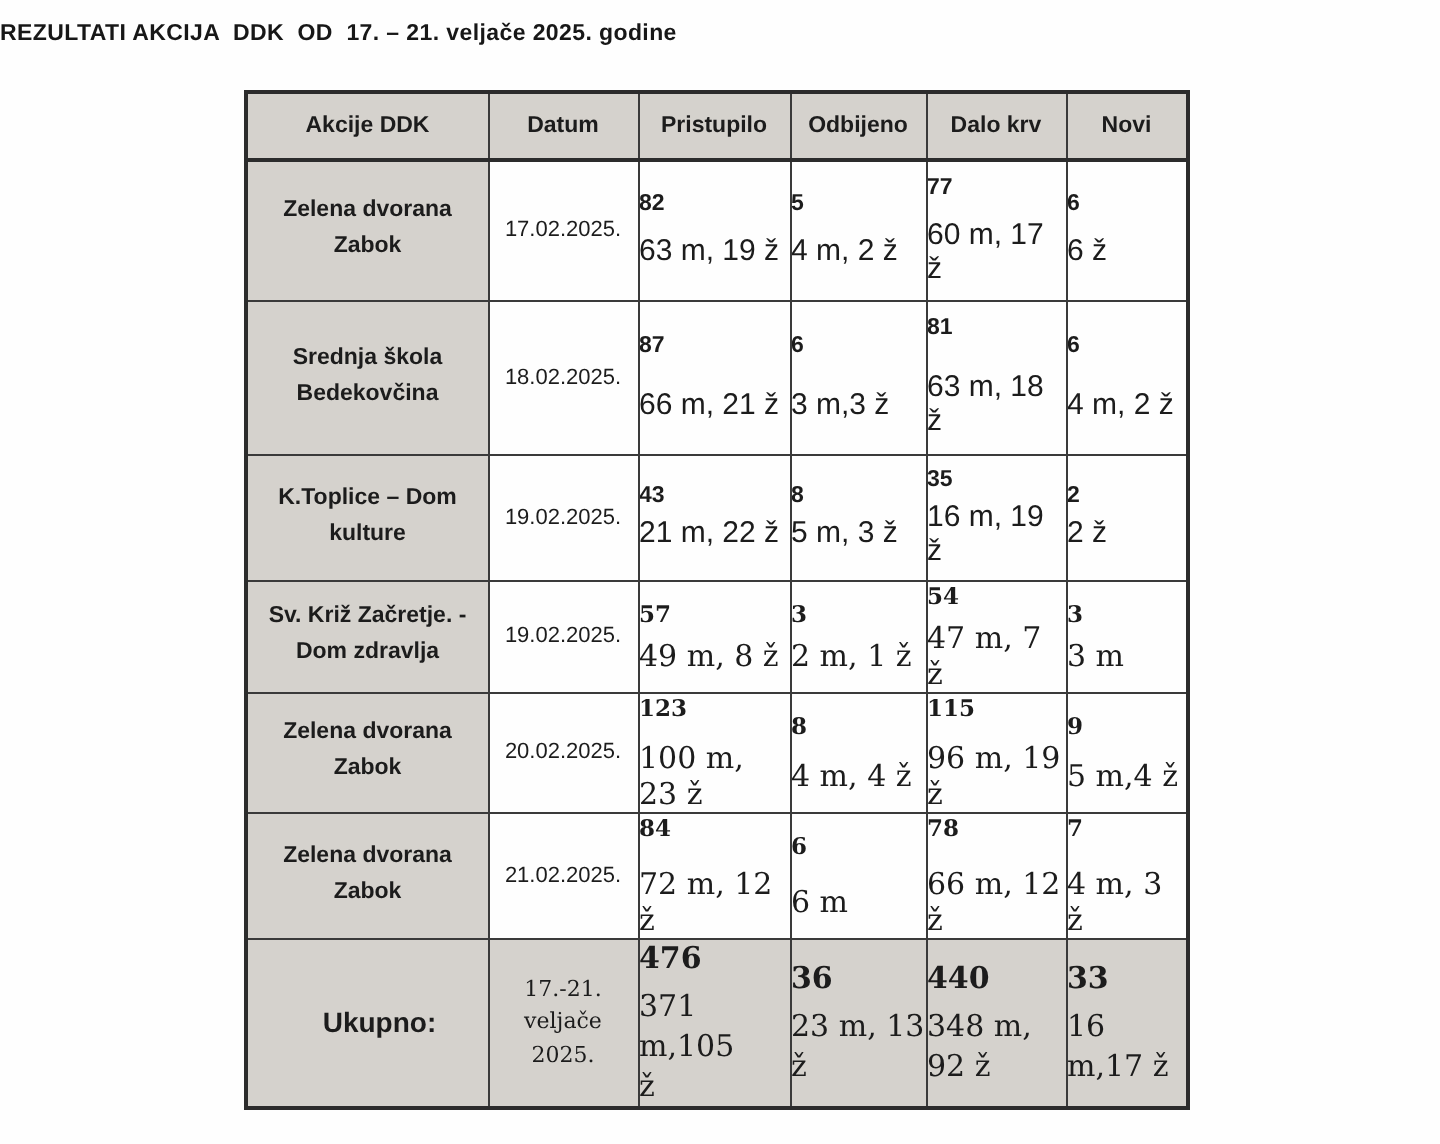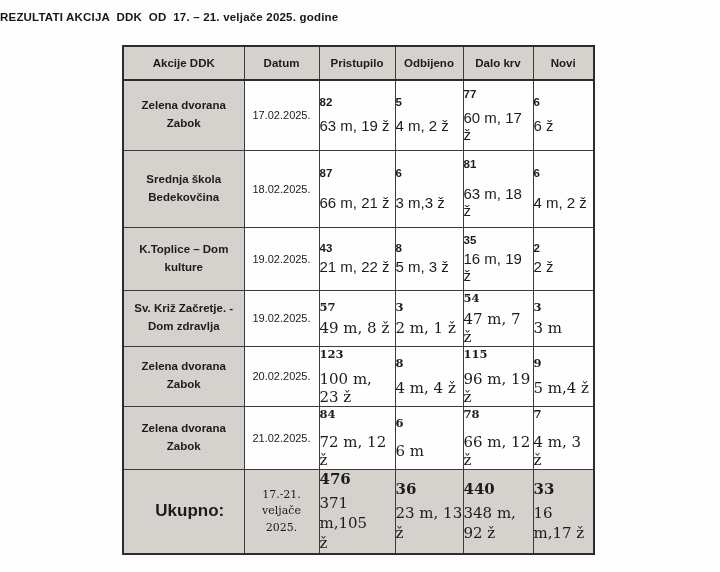--- a/index.html
+++ b/index.html
@@ -81,21 +81,21 @@
   tr.r5 .num { margin-bottom: 12px; }
   
   tr.serif .num-cell { font-family: "DejaVu Serif", serif; }
   tr.total-row { height: 83px; }
   tr.total-row td {
     background: #d5d2cd;
     font-family: "DejaVu Serif", serif;
   }
   tr.total-row .name-cell {
     font-family: "Liberation Sans", sans-serif;
-    font-size: 17px;
+    font-size: 14px;
     padding-left: 12px;
   }
   tr.total-row .date-cell {
     font-family: "DejaVu Serif", serif;
     padding: 0 11px;
     line-height: 1.5;
   }
   tr.total-row .num { font-size: 15px; margin-bottom: 5px; }
   tr.total-row .sub { line-height: 1.35; }
   tr.total-row .narrow .sub { display: inline-block; max-width: 58px; }

